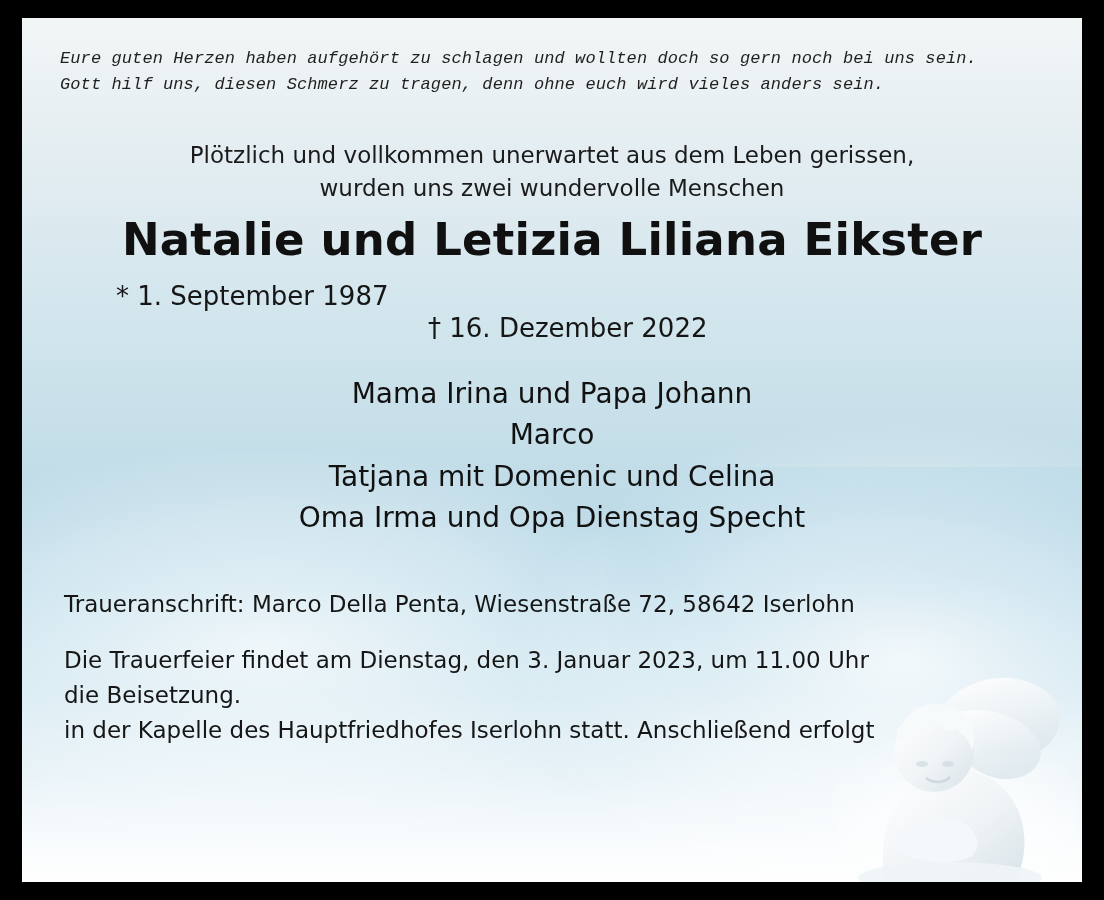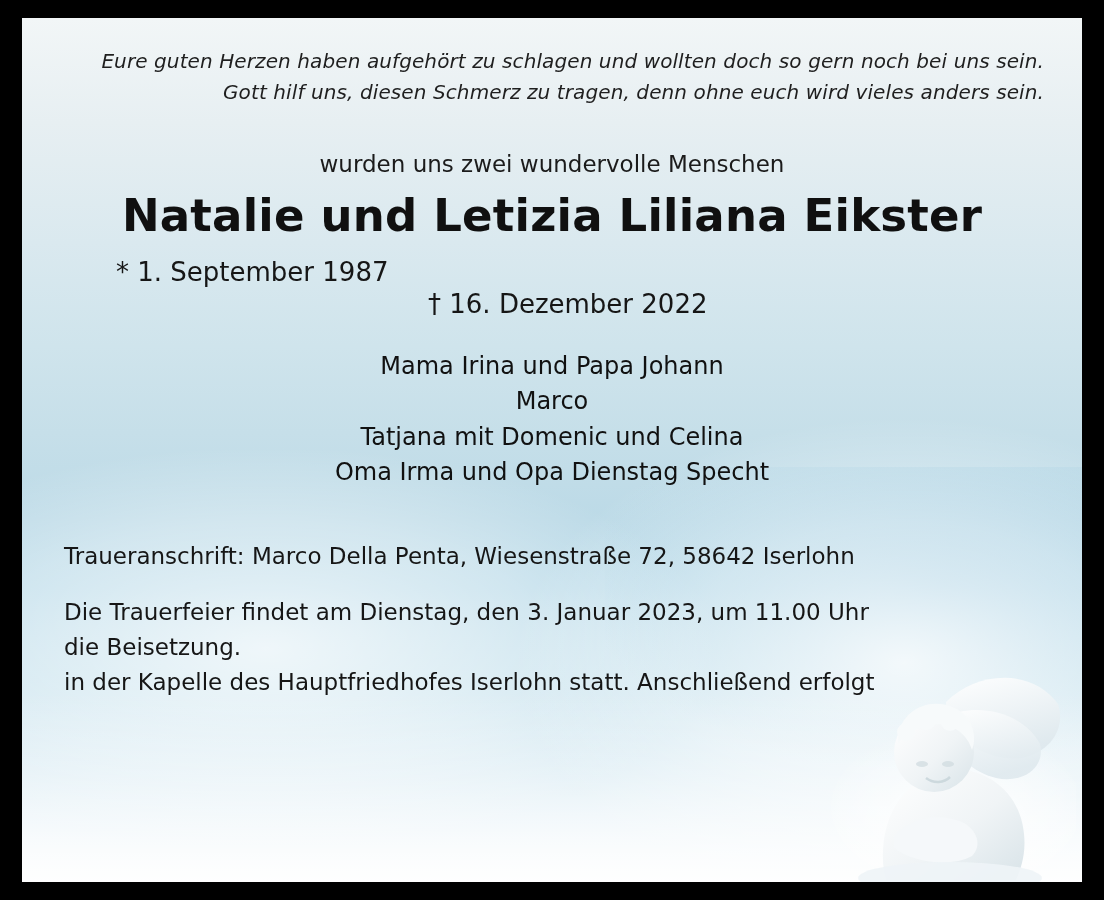--- a/index.html
+++ b/index.html
@@ -85,26 +85,27 @@
   }
 
   .content {
     position: relative;
     z-index: 3;
     padding: 28px 38px 0 38px;
     color: #1b1b1b;
   }
 
   .verse {
-    text-align: right;
+    text-align: left;
     font-style: italic;
-    font-size: 20px;
+    font-size: 17px;
     line-height: 1.55;
     color: #1f1f1f;
     letter-spacing: 0.1px;
+    font-family: Liberation Mono, monospace;
   }
 
   .intro {
     text-align: center;
     font-size: 23px;
     line-height: 1.45;
     margin-top: 40px;
     color: #1b1b1b;
   }
 
@@ -139,21 +140,21 @@
   .farewell {
     text-align: center;
     font-size: 23px;
     margin-top: 14px;
     color: #1b1b1b;
   }
 
   .family {
     text-align: center;
     margin-top: 22px;
-    font-size: 24px;
+    font-size: 28px;
     line-height: 1.48;
     color: #111111;
   }
 
   .address {
     margin-top: 52px;
     font-size: 23px;
     color: #161616;
     padding-left: 4px;
   }
@@ -229,20 +230,21 @@
     </svg>
 
     <div class="content">
 
       <div class="verse">
         <div>Eure guten Herzen haben aufgehört zu schlagen und wollten doch so gern noch bei uns sein.</div>
         <div>Gott hilf uns, diesen Schmerz zu tragen, denn ohne euch wird vieles anders sein.</div>
       </div>
 
       <div class="intro">
+        <div>Plötzlich und vollkommen unerwartet aus dem Leben gerissen,</div>
         <div>wurden uns zwei wundervolle Menschen</div>
       </div>
 
       <div class="names">Natalie und Letizia Liliana Eikster</div>
 
       <div class="dates">
         <div class="date-birth">* 1. September 1987</div>
         <div class="date-death">† 16. Dezember 2022</div>
       </div>
 

